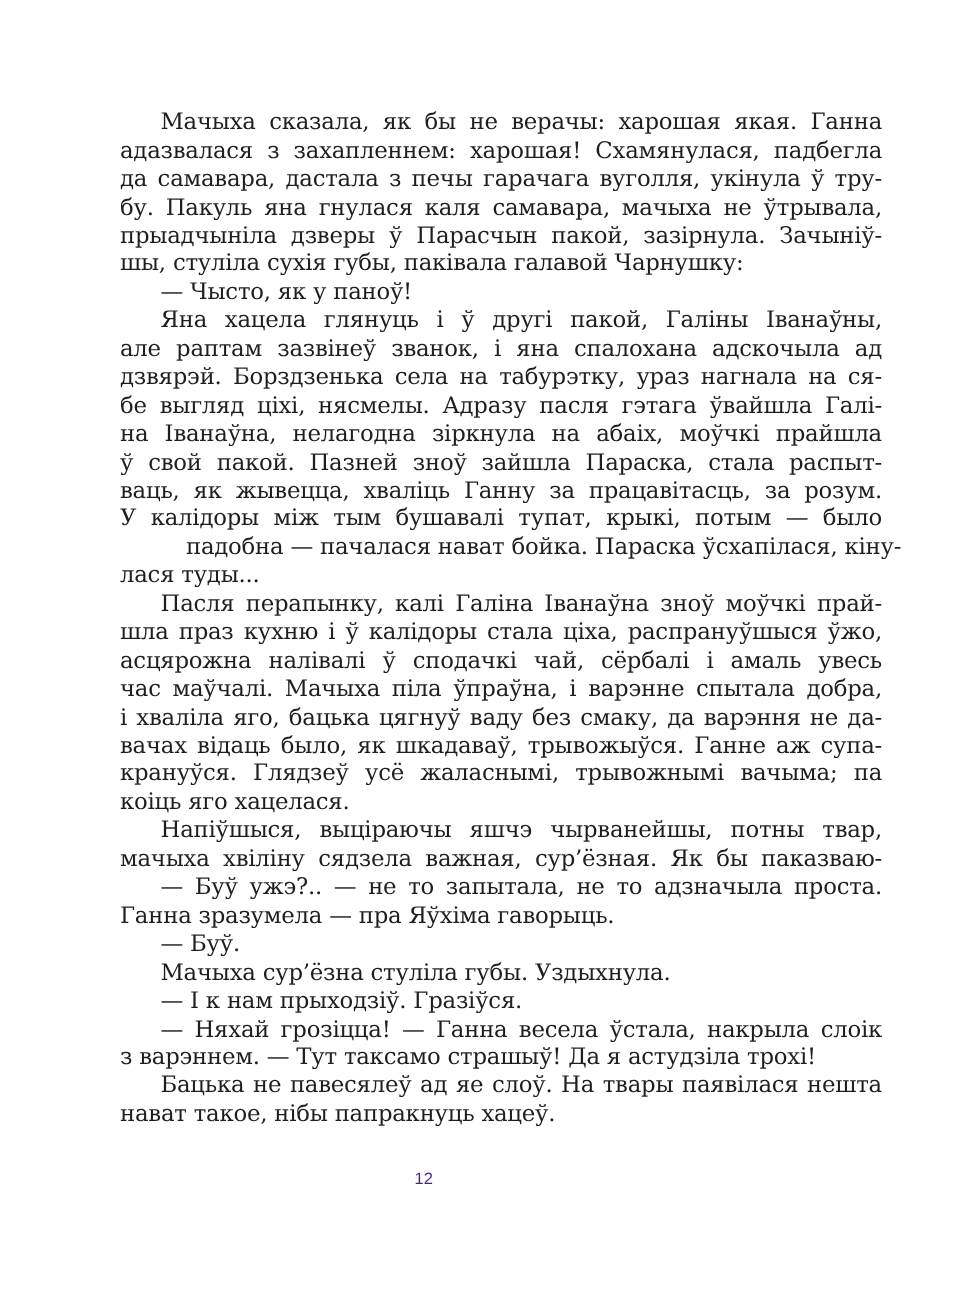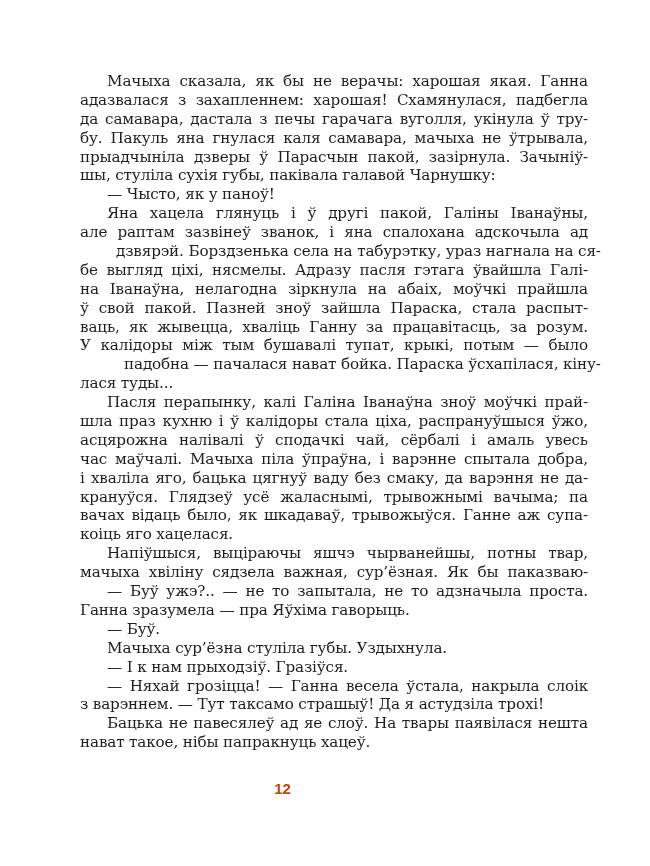--- a/index.html
+++ b/index.html
@@ -46,54 +46,54 @@
   .line.indent {
     padding-left: 27px;
   }
   .page-number {
     position: absolute;
     left: 0;
     width: 565px;
     top: 780px;
     text-align: center;
     font-family: "Liberation Sans", "DejaVu Sans", sans-serif;
-    font-weight: bold;
-    font-size: 15px;
-    color: #c2410c;
+    font-weight: normal;
+    font-size: 11px;
+    color: #4c1d95;
   }
 </style>
 </head>
 <body>
 
 <div class="page">
   <div class="text-block">
     <span class="line indent"><span style="white-space: nowrap;">Мачыха сказала, як бы не верачы: харошая якая. Ганна</span></span>
     <span class="line"><span style="white-space: nowrap;">адазвалася з захапленнем: харошая! Схамянулася, падбегла</span></span>
     <span class="line"><span style="white-space: nowrap;">да самавара, дастала з печы гарачага вуголля, укінула ў тру-</span></span>
     <span class="line"><span style="white-space: nowrap;">бу. Пакуль яна гнулася каля самавара, мачыха не ўтрывала,</span></span>
     <span class="line"><span style="white-space: nowrap;">прыадчыніла дзверы ў Парасчын пакой, зазірнула. Зачыніў-</span></span>
     <span class="line last">шы, стуліла сухія губы, паківала галавой Чарнушку:</span>
     <span class="line indent last">— Чысто, як у паноў!</span>
     <span class="line indent"><span style="white-space: nowrap;">Яна хацела глянуць і ў другі пакой, Галіны Іванаўны,</span></span>
     <span class="line"><span style="white-space: nowrap;">але раптам зазвінеў званок, і яна спалохана адскочыла ад</span></span>
-    <span class="line"><span style="white-space: nowrap; margin-left: 36px;">дзвярэй. Борздзенька села на табурэтку, ураз нагнала на ся-</span></span>
+    <span class="line"><span style="white-space: nowrap;">дзвярэй. Борздзенька села на табурэтку, ураз нагнала на ся-</span></span>
     <span class="line"><span style="white-space: nowrap;">бе выгляд ціхі, нясмелы. Адразу пасля гэтага ўвайшла Галі-</span></span>
     <span class="line"><span style="white-space: nowrap; margin-top: 20px;">на Іванаўна, нелагодна зіркнула на абаіх, моўчкі прайшла</span></span>
     <span class="line"><span style="white-space: nowrap;">ў свой пакой. Пазней зноў зайшла Параска, стала распыт-</span></span>
     <span class="line"><span style="white-space: nowrap;">ваць, як жывецца, хваліць Ганну за працавітасць, за розум.</span></span>
     <span class="line"><span style="white-space: nowrap;">У калідоры між тым бушавалі тупат, крыкі, потым — было</span></span>
     <span class="line"><span style="white-space: nowrap; margin-left: 44px;">падобна — пачалася нават бойка. Параска ўсхапілася, кіну-</span></span>
     <span class="line last">лася туды...</span>
     <span class="line indent"><span style="white-space: nowrap;">Пасля перапынку, калі Галіна Іванаўна зноў моўчкі прай-</span></span>
     <span class="line"><span style="white-space: nowrap;">шла праз кухню і ў калідоры стала ціха, распрануўшыся ўжо,</span></span>
     <span class="line"><span style="white-space: nowrap;">асцярожна налівалі ў сподачкі чай, сёрбалі і амаль увесь</span></span>
     <span class="line"><span style="white-space: nowrap;">час маўчалі. Мачыха піла ўпраўна, і варэнне спытала добра,</span></span>
     <span class="line"><span style="white-space: nowrap;">і хваліла яго, бацька цягнуў ваду без смаку, да варэння не да-</span></span>
+    <span class="line"><span style="white-space: nowrap;">вачах відаць было, як шкадаваў, трывожыўся. Ганне аж супа-</span></span>
     <span class="line"><span style="white-space: nowrap;">крануўся. Глядзеў усё жаласнымі, трывожнымі вачыма; па</span></span>
-    <span class="line"><span style="white-space: nowrap;">вачах відаць было, як шкадаваў, трывожыўся. Ганне аж супа-</span></span>
     <span class="line last">коіць яго хацелася.</span>
     <span class="line indent"><span style="white-space: nowrap;">Напіўшыся, выціраючы яшчэ чырванейшы, потны твар,</span></span>
     <span class="line"><span style="white-space: nowrap;">мачыха хвіліну сядзела важная, сур’ёзная. Як бы паказваю-</span></span>
     <span class="line indent"><span style="white-space: nowrap;">— Буў ужэ?.. — не то запытала, не то адзначыла проста.</span></span>
     <span class="line last">Ганна зразумела — пра Яўхіма гаворыць.</span>
     <span class="line indent last">— Буў.</span>
     <span class="line indent last">Мачыха сур’ёзна стуліла губы. Уздыхнула.</span>
     <span class="line indent last">— І к нам прыходзіў. Гразіўся.</span>
     <span class="line indent"><span style="white-space: nowrap;">— Няхай грозіцца! — Ганна весела ўстала, накрыла слоік</span></span>
     <span class="line last">з варэннем. — Тут таксамо страшыў! Да я астудзіла трохі!</span>

